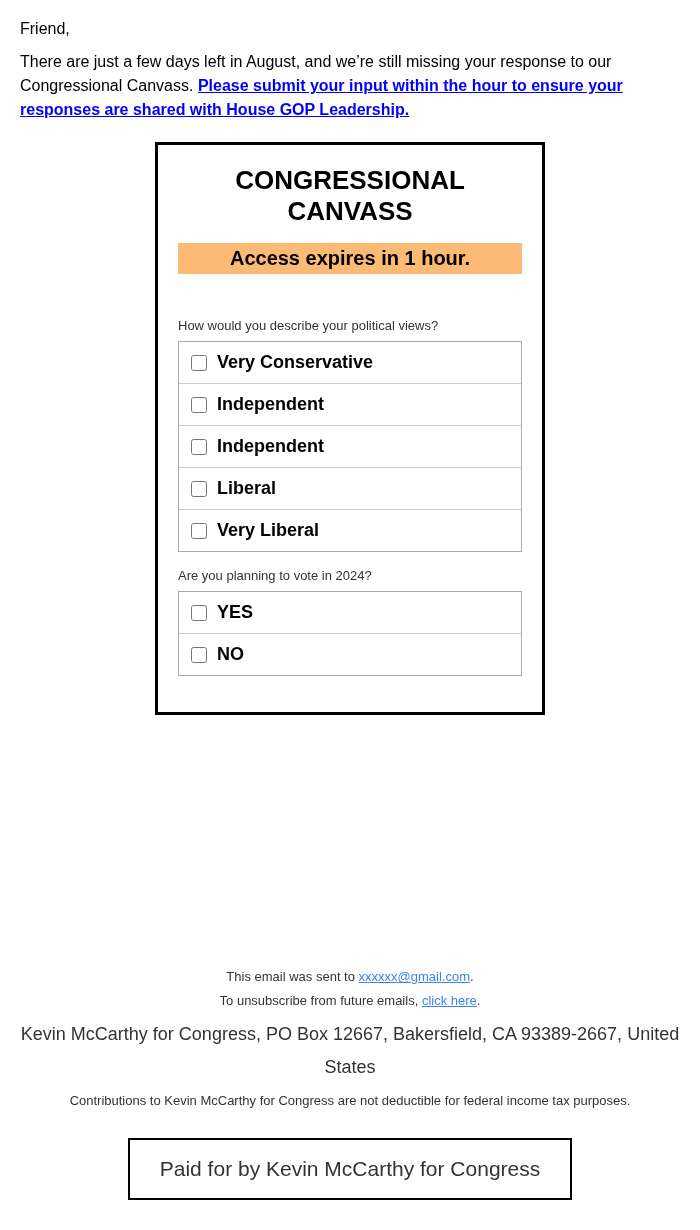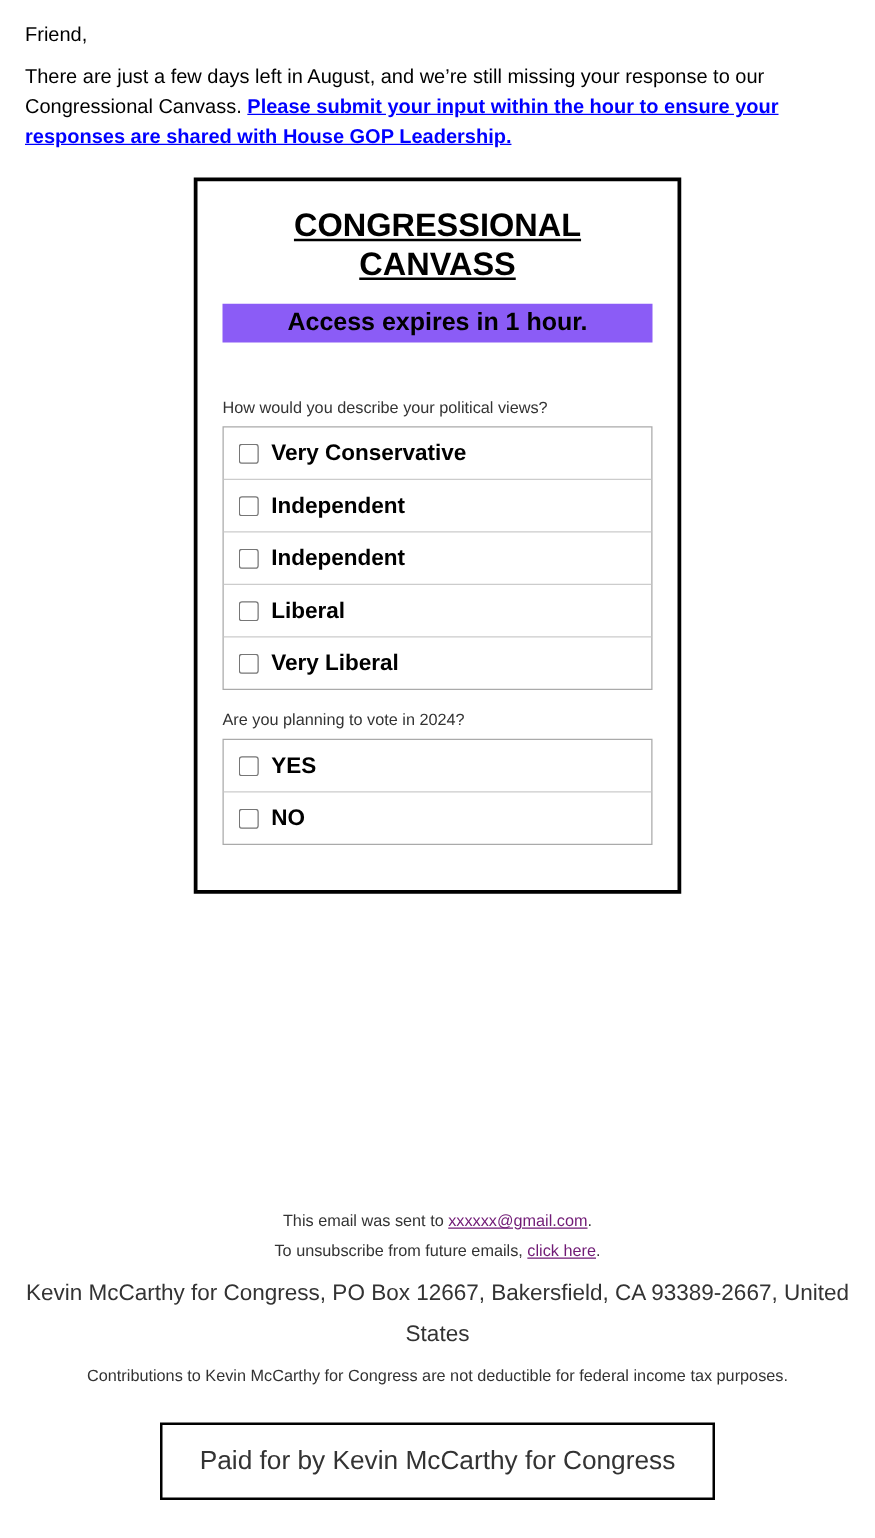--- a/index.html
+++ b/index.html
@@ -36,25 +36,24 @@
       width: 390px;
       padding: 20px 20px 20px 20px;
     }
 
     .canvass-title {
       font-size: 26px;
       font-weight: bold;
       text-align: center;
       line-height: 1.2;
       margin-bottom: 16px;
-      text-decoration: underline;
     }
 
     .expires-banner {
-      background-color: #8b5cf6;
+      background-color: #fdba74;
       font-size: 20px;
       font-weight: bold;
       text-align: center;
       padding: 4px 10px;
       margin-bottom: 24px;
       display: inline-block;
       width: 100%;
     }
 
     .question-label {
@@ -94,21 +93,21 @@
 
     .footer {
       text-align: center;
       font-size: 13px;
       color: #333;
       margin-top: 40px;
       line-height: 1.8;
     }
 
     .footer a {
-      color: #701a75;
+      color: #3b82f6;
       text-decoration: underline;
     }
 
     .footer .address-line {
       font-size: 18px;
       margin: 6px 0;
     }
 
     .footer .disclaimer {
       font-size: 13px;

